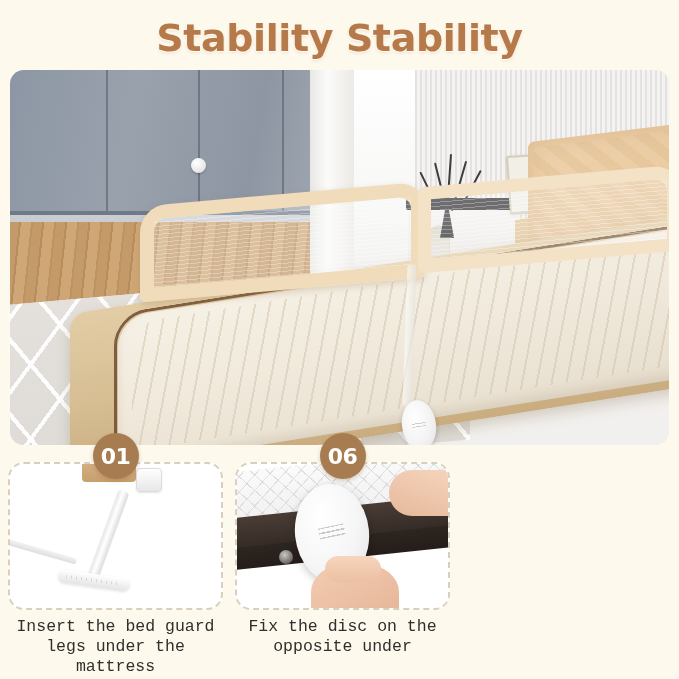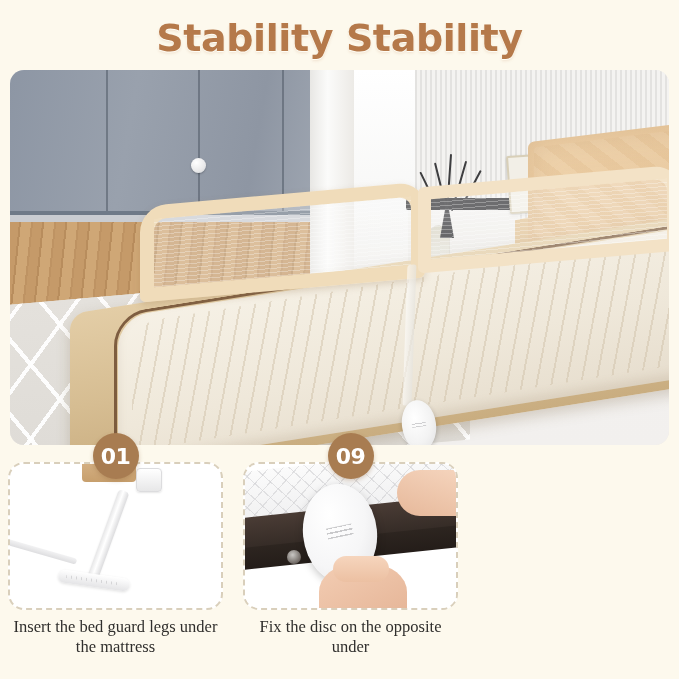--- a/index.html
+++ b/index.html
@@ -213,21 +213,21 @@
   .strap-top {
     position: absolute; left: 395px; top: 195px; width: 9px; height: 140px;
     background: linear-gradient(90deg, rgba(255,255,255,.55), rgba(230,228,222,.75));
     transform: skewY(-9deg) rotate(2deg);
     border-radius: 3px;
   }
 
   
   .steps {
     position: absolute; left: 8px; top: 455px; width: 663px; height: 220px;
-    display: flex; gap: 20px;
+    display: flex; gap: 12px;
   }
   .step { position: relative; width: 215px; }
   .badge {
     position: absolute; left: 50%; top: -22px; transform: translateX(-50%);
     width: 46px; height: 46px; border-radius: 50%;
     background: #a87c51;
     color: #ffffff; font-size: 22px; font-weight: 700;
     display: flex; align-items: center; justify-content: center;
     font-family: "DejaVu Sans", sans-serif;
     box-shadow: 0 2px 4px rgba(140,100,60,.3);
@@ -237,21 +237,21 @@
     position: absolute; left: 0; top: 7px; width: 215px; height: 148px;
     border: 2px dashed #d9cfbb;
     border-radius: 16px;
     background: #ffffff;
     overflow: hidden;
   }
   .caption {
     position: absolute; left: -4px; top: 162px; width: 223px;
     text-align: center; color: #302f2d;
     font-size: 16.5px; line-height: 20px;
-    font-family: Liberation Serif, serif;
+    font-family: Liberation Mono, monospace;
   }
 
   
   .p1-bed {
     position: absolute; left: 72px; top: -6px; width: 54px; height: 24px;
     background: linear-gradient(180deg,#d7b387,#c79f6d); border-radius: 0 0 4px 4px;
   }
   .p1-bracket {
     position: absolute; left: 126px; top: 4px; width: 26px; height: 24px;
     background: linear-gradient(180deg,#ffffff,#e7e7e8);
@@ -430,21 +430,21 @@
         <div class="p1-bracket"></div>
         <div class="p1-tube"></div>
         <div class="p1-arm"></div>
         <div class="p1-foot"></div>
       </div>
       <div class="caption">Insert the bed guard legs under the mattress</div>
     </div>
 
 
     <div class="step">
-      <div class="badge">09</div>
+      <div class="badge">06</div>
       <div class="thumb">
         <div class="p3-mattress"></div>
         <div class="p3-rail"></div>
         <div class="p3-rail2"></div>
         <div class="p3-screw"></div>
         <div class="p3-wall"></div>
         <div class="p3-hand2"></div>
         <div class="p3-disc"></div>
         <div class="p3-hand1"></div>
       </div>

